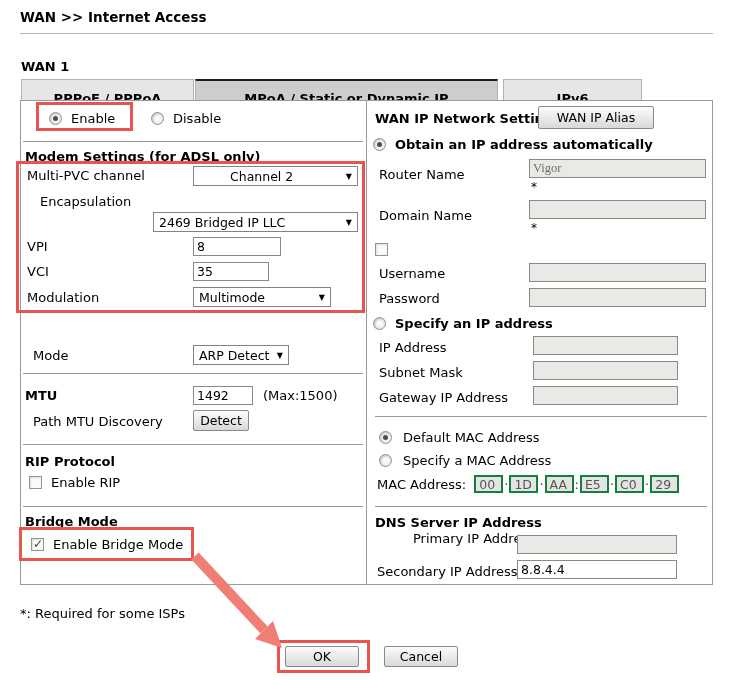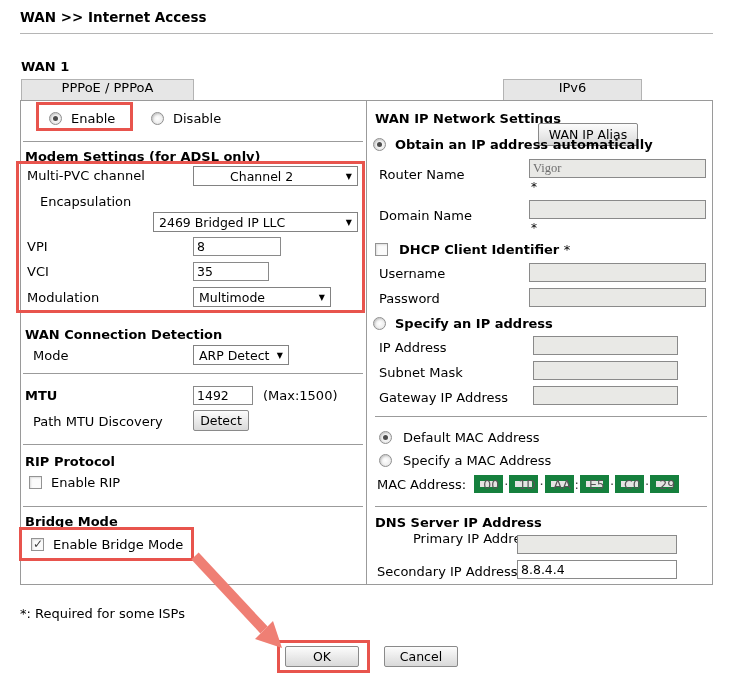--- a/index.html
+++ b/index.html
@@ -5,22 +5,22 @@
   * { margin:0; padding:0; box-sizing:border-box; }
   body { background:#fff; }
   .page { position:relative; width:733px; height:680px; background:#fff; overflow:hidden;
           font-family:"DejaVu Sans","Liberation Sans",sans-serif; font-size:13px; color:#000; }
   .bold { font-weight:bold; }
   .lbl { position:absolute; white-space:nowrap; font-size:13px; }
   .hr  { position:absolute; height:1px; background:#9b9b9b; }
   .vr  { position:absolute; width:1px; background:#9b9b9b; }
 
   
-  .tab { position:absolute; top:79px; height:37px; display:flex; justify-content:center;
-         font-weight:normal; font-size:13px; background:#e6e6e6; border:1px solid #b3b3b3; border-bottom:none; cursor:default; }
+  .tab { position:absolute; top:79px; height:37px; display:flex; align-items:center; justify-content:center;
+         font-weight:bold; font-size:13px; background:#e6e6e6; border:1px solid #b3b3b3; border-bottom:none; cursor:default; }
   .tab.active { background:#cdcdcd; border-top:2px solid #1c1c1c; }
 
   
   .panel { position:absolute; left:20px; top:100px; width:693px; height:485px; border:1px solid #9a9a9a; background:#fff; }
 
   
   .select { position:absolute; height:20px; border:1px solid #828282; background:#fff; display:flex;
             align-items:center; padding:0 5px; font-size:12.5px; white-space:nowrap; }
   .select .arr { margin-left:auto; font-size:8px; padding-left:6px; }
   .tinput { position:absolute; height:19px; border:1px solid #8a8a8a; background:#fff; font-size:12.5px;
@@ -35,37 +35,40 @@
   .checkbox { position:absolute; width:13px; height:13px; border:1px solid #939393; background:#fbfbfb;
               box-shadow:inset 1px 1px 2px rgba(0,0,0,.12); }
   .checkbox.checked::after { content:"✓"; position:absolute; left:1px; top:-2px; font-size:12px; font-weight:bold; color:#3d3d3d; }
   .star { position:absolute; font-size:12px; }
 
   
   .hl { position:absolute; border:3px solid #e8544d; z-index:6; pointer-events:none; }
   .arrow-svg { position:absolute; z-index:6; pointer-events:none; }
 
   .mac-row { position:absolute; display:flex; align-items:center; font-size:13px; }
-  .mac-box { width:29px; height:18px; border:6px solid #15803d; background:#e4e4e2; color:#555;
+  .mac-box { width:29px; height:18px; border:2px solid #15803d; background:#e4e4e2; color:#555;
              display:flex; align-items:center; padding-left:3px; font-size:12.5px; }
   .mac-sep { padding:0 1px; color:#444; }
 </style>
 </head>
 <body>
 
 <div class="page">
 
   <div class="lbl bold" style="left:20px; top:9px; font-size:13.5px;">WAN &gt;&gt; Internet Access</div>
   <div class="hr" style="left:20px; top:33px; width:693px; background:#b5b5b5;"></div>
 
   <div class="lbl bold" style="left:21px; top:59px;">WAN 1</div>
 
   <div class="tab" style="left:21px; width:173px;">
     <span>PPPoE / PPPoA</span>
   </div>
+  <div class="tab active" style="left:195px; width:303px;">
+    <span>MPoA / Static or Dynamic IP</span>
+  </div>
   <div class="tab" style="left:503px; width:139px;">
     <span>IPv6</span>
   </div>
 
   <div class="panel">
     <div class="vr" style="left:345px; top:0; height:483px;"></div>
 
     <span class="radio sel" style="left:28px; top:11px;"></span>
     <div class="lbl" style="left:50px; top:10px;">Enable</div>
     <span class="radio" style="left:130px; top:11px;"></span>
@@ -92,21 +95,20 @@
 
     <div class="lbl" style="left:6px; top:163px;">VCI</div>
     <input class="tinput" style="left: 172px; top: 161px; width: 76px;" value="35">
 
     <div class="lbl" style="left:6px; top:189px;">Modulation</div>
     <div class="select" style="left:172px; top:186px; width:138px;">
       <span>Multimode</span>
       <span class="arr">▼</span>
     </div>
 
-    <div class="lbl bold" style="left:4px; top:226px;">WAN Connection Detection</div>
     <div class="lbl" style="left:12px; top:247px;">Mode</div>
     <div class="select" style="left:172px; top:244px; width:96px;">
       <span>ARP Detect</span>
       <span class="arr">▼</span>
     </div>
 
     <div class="hr" style="left:2px; top:272px; width:340px;"></div>
 
     <div class="lbl bold" style="left:4px; top:287px;">MTU</div>
     <input class="tinput" style="left: 172px; top: 285px; width: 60px;" value="1492">
@@ -121,35 +123,34 @@
     <span class="checkbox" style="left:8px; top:375px;"></span>
     <div class="lbl" style="left:30px; top:374px;">Enable RIP</div>
 
     <div class="hr" style="left:2px; top:405px; width:340px;"></div>
 
     <div class="lbl bold" style="left:4px; top:413px;">Bridge Mode</div>
     <span class="checkbox checked" style="left:10px; top:437px;"></span>
     <div class="lbl" style="left:32px; top:436px;">Enable Bridge Mode</div>
 
     <div class="lbl bold" style="left:354px; top:10px;">WAN IP Network Settings</div>
-    <button class="btn" style="left:517px; top:22px; width:100px; height:23px;">WAN IP Alias</button>
+    <button class="btn" style="left:517px; top:5px; width:116px; height:23px;">WAN IP Alias</button>
 
     <span class="radio sel" style="left:352px; top:37px;"></span>
     <div class="lbl bold" style="left:374px; top:36px;">Obtain an IP address automatically</div>
 
     <div class="lbl" style="left:358px; top:66px;">Router Name</div>
     <input class="tinput dis" style="left: 508px; top: 58px; width: 177px; font-family: Liberation Serif, serif;" value="Vigor">
     <div class="star" style="left:510px; top:79px;">*</div>
 
     <div class="lbl" style="left:358px; top:107px;">Domain Name</div>
     <input class="tinput dis" style="left: 508px; top: 99px; width: 177px;">
     <div class="star" style="left:510px; top:120px;">*</div>
 
     <span class="checkbox" style="left:354px; top:142px;"></span>
-    <div class="lbl bold" style="left:378px; top:141px;"><span>DHCP Client Identifier</span> <span style="font-weight:normal;">*</span></div>
 
     <div class="lbl" style="left:358px; top:165px;">Username</div>
     <input class="tinput dis" style="left: 508px; top: 162px; width: 177px;">
 
     <div class="lbl" style="left:358px; top:190px;">Password</div>
     <input class="tinput dis" style="left: 508px; top: 187px; width: 177px;">
 
     <span class="radio" style="left:352px; top:216px;"></span>
     <div class="lbl bold" style="left:374px; top:215px;">Specify an IP address</div>
 

